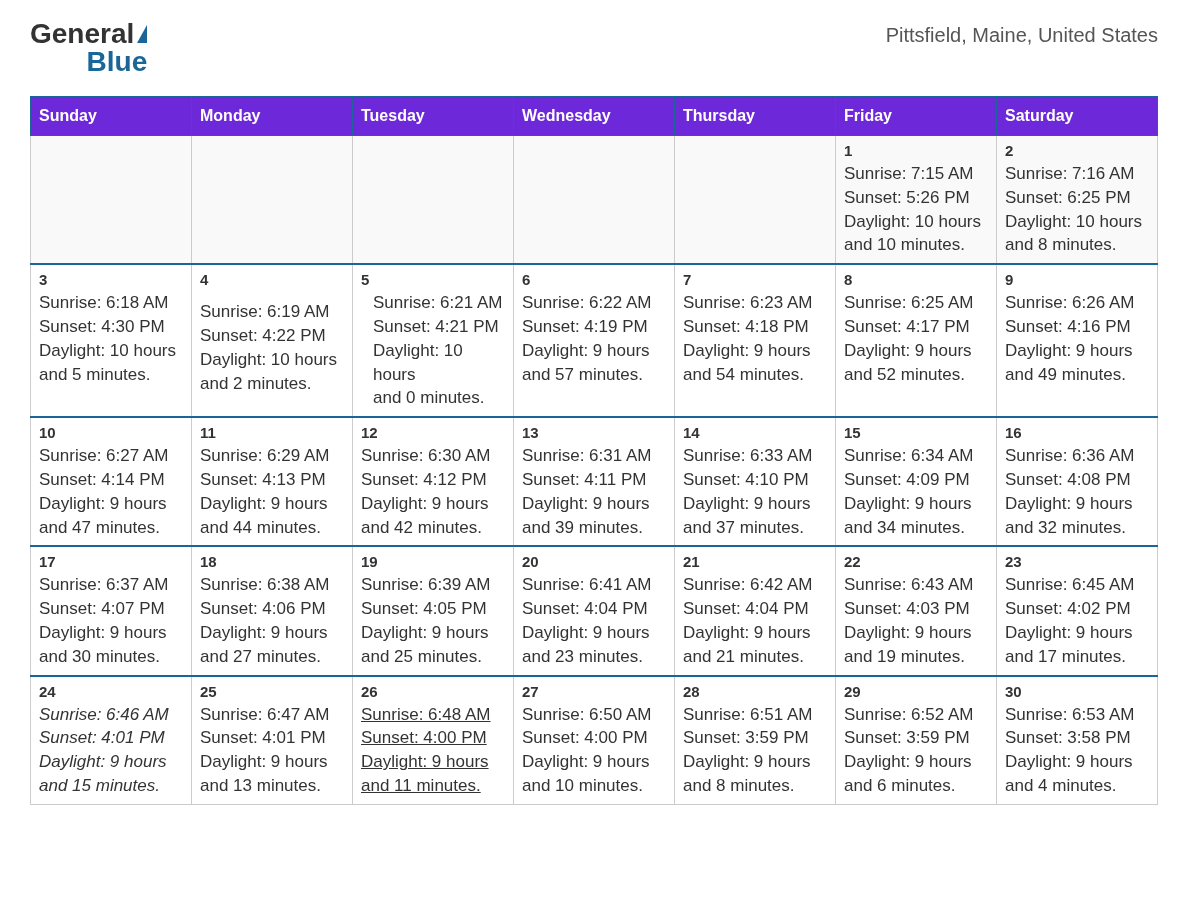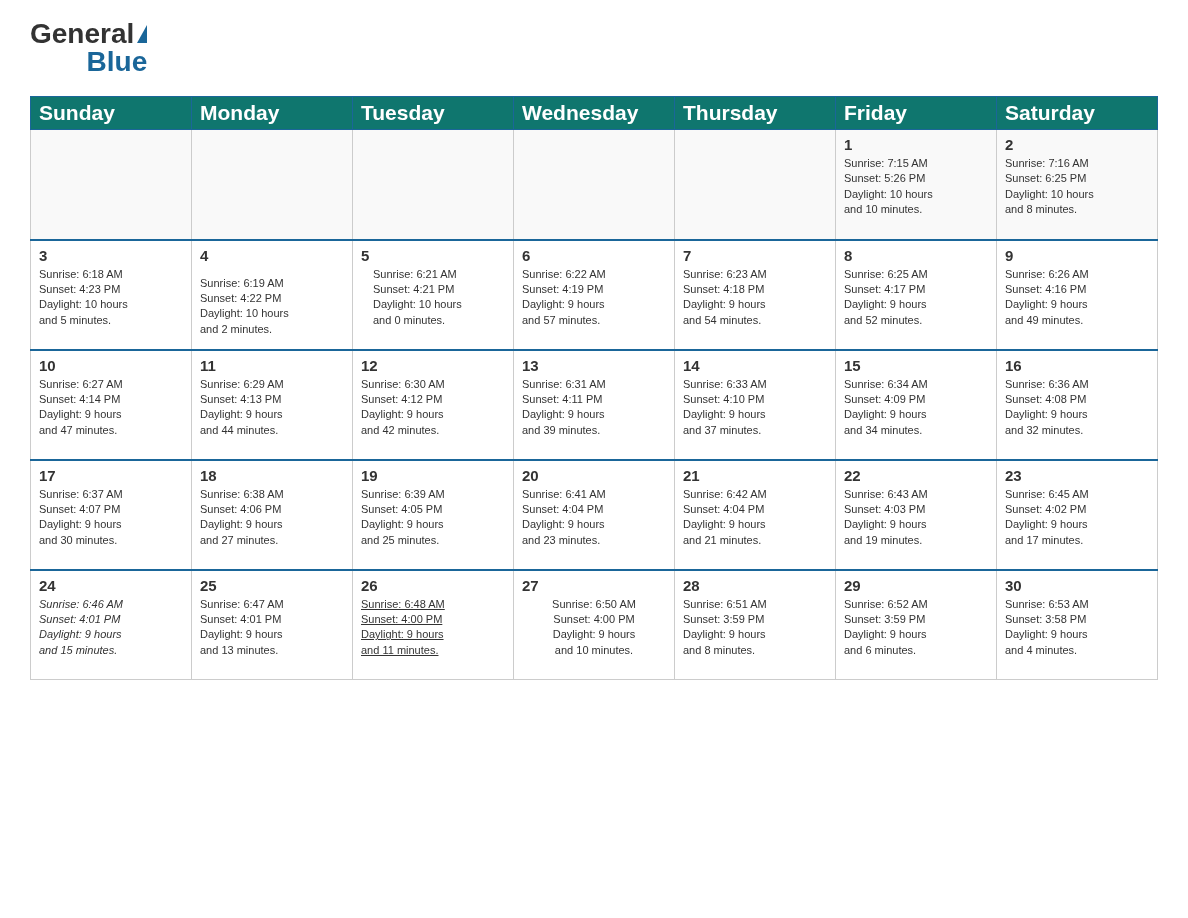--- a/index.html
+++ b/index.html
@@ -55,25 +55,25 @@
       font-size: 20px;
       color: #555;
       margin-top: 4px;
     }
     .calendar {
       width: 100%;
       border-collapse: collapse;
       border: 1px solid #ccc;
     }
     .calendar th {
-      background-color: #0f766e;
+      background-color: #6d28d9;
       color: #fff;
-      font-size: 21px;
-      font-weight: bold;
-      padding: 4px 8px;
+      font-size: 16px;
+      font-weight: bold;
+      padding: 10px 8px;
       text-align: left;
       border: 1px solid #1a6699;
     }
     .calendar td {
       vertical-align: top;
       border: 1px solid #ccc;
       padding: 6px 8px;
       width: 14.28%;
       min-height: 110px;
       height: 110px;
@@ -84,21 +84,21 @@
     .calendar tr:first-child td {
       background: #f9f9f9;
     }
     .day-number {
       font-size: 15px;
       font-weight: bold;
       display: block;
       margin-bottom: 3px;
     }
     .day-info {
-      font-size: 11px;
+      font-size: 17px;
       line-height: 1.4;
       color: #333;
     }
     .calendar tbody tr td {
       border-top: 2px solid #1a6699;
     }
     .calendar tbody tr:first-child td {
       border-top: 1px solid #ccc;
     }
     .empty-cell {
@@ -114,20 +114,21 @@
 
 <div class="header">
   <div class="logo">
     <div class="logo-row">
       <span class="logo-general">General</span>
       <span class="logo-triangle"></span>
     </div>
     <span class="logo-blue">Blue</span>
   </div>
   <div class="title-section">
+    <div class="location">Pittsfield, Maine, United States</div>
   </div>
 </div>
 
 <table class="calendar">
   <thead>
     <tr>
     <th>Sunday</th>
         <th>Monday</th>
         <th>Tuesday</th>
         <th>Wednesday</th>
@@ -155,21 +156,21 @@
           <div class="day-info" style="white-space: pre-line;">Sunrise: 7:16 AM
 Sunset: 6:25 PM
 Daylight: 10 hours
 and 8 minutes.</div>
         </td>
       </tr>
       <tr>
         <td>
           <span class="day-number">3</span>
           <div class="day-info" style="white-space: pre-line;">Sunrise: 6:18 AM
-Sunset: 4:23 PM
+Sunset: 4:30 PM
 Daylight: 10 hours
 and 5 minutes.</div>
         </td>
         <td>
           <span class="day-number">4</span>
           <div class="day-info" style="white-space: pre-line; margin-top: 12px;">Sunrise: 6:19 AM
 Sunset: 4:22 PM
 Daylight: 10 hours
 and 2 minutes.</div>
         </td>
@@ -328,21 +329,21 @@
         </td>
         <td>
           <span class="day-number">26</span>
           <div class="day-info" style="white-space: pre-line; text-decoration: underline;">Sunrise: 6:48 AM
 Sunset: 4:00 PM
 Daylight: 9 hours
 and 11 minutes.</div>
         </td>
         <td>
           <span class="day-number">27</span>
-          <div class="day-info" style="white-space: pre-line; text-align: center;">Sunrise: 6:50 AM
+          <div class="day-info" style="white-space: pre-line;">Sunrise: 6:50 AM
 Sunset: 4:00 PM
 Daylight: 9 hours
 and 10 minutes.</div>
         </td>
         <td>
           <span class="day-number">28</span>
           <div class="day-info" style="white-space: pre-line;">Sunrise: 6:51 AM
 Sunset: 3:59 PM
 Daylight: 9 hours
 and 8 minutes.</div>

